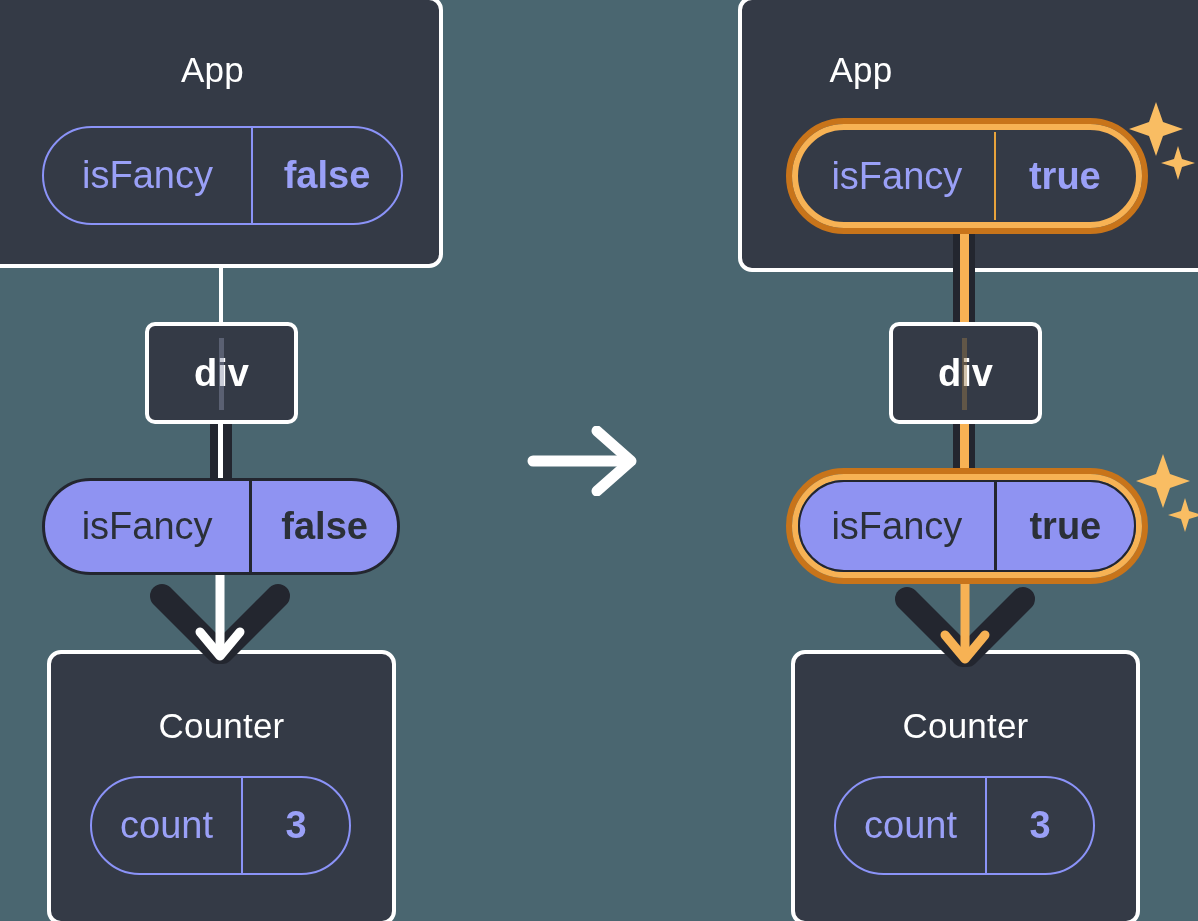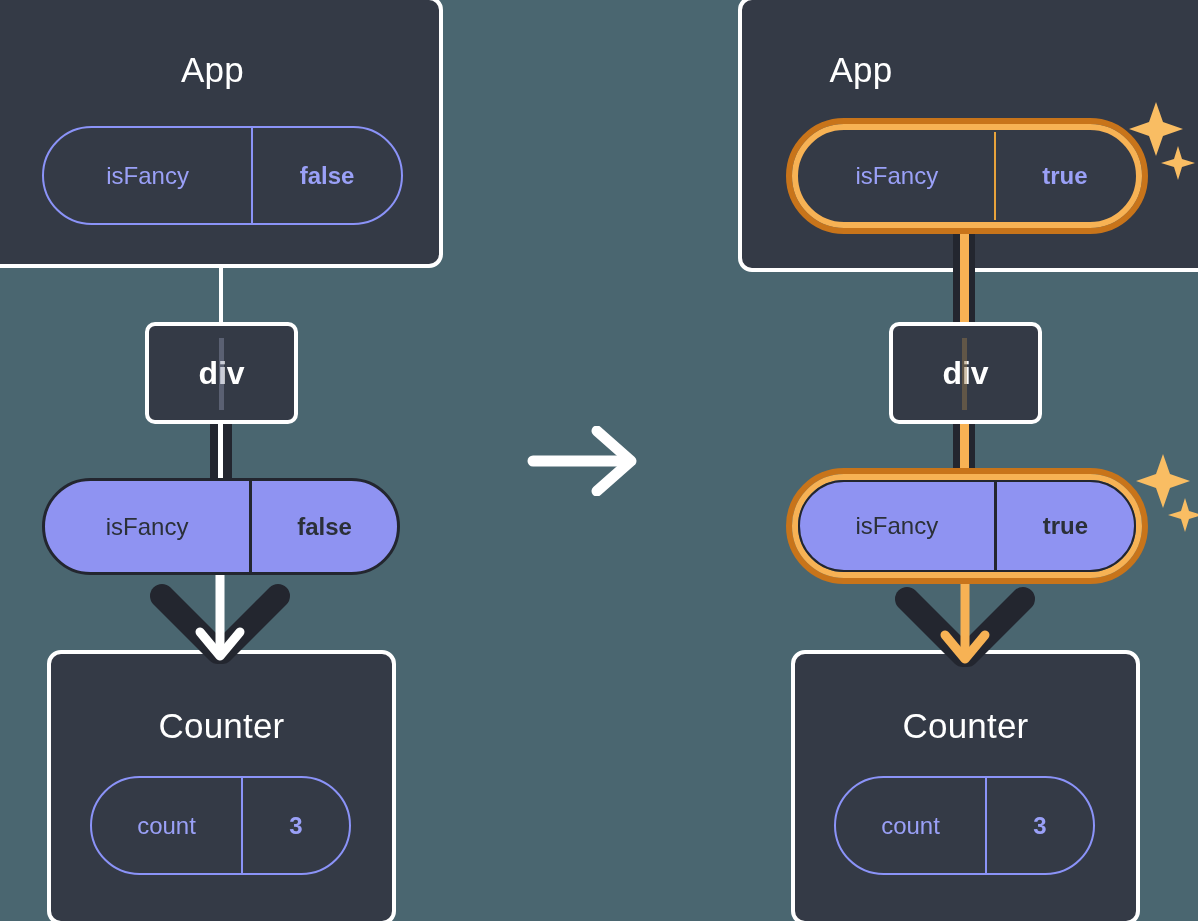--- a/index.html
+++ b/index.html
@@ -45,40 +45,40 @@
   .div-box {
     position: absolute;
     background: #343a46;
     border: 4px solid #ffffff;
     border-radius: 10px;
     box-sizing: border-box;
     display: flex;
     align-items: center;
     justify-content: center;
     color: #ffffff;
-    font-size: 32px;
+    font-size: 38px;
     font-weight: 700;
     z-index: 6;
   }
 
   
   .pill {
     position: absolute;
     box-sizing: border-box;
     display: flex;
     align-items: stretch;
     border-radius: 999px;
     z-index: 7;
   }
   .pill .cell {
     display: flex;
     align-items: center;
     justify-content: center;
     box-sizing: border-box;
-    font-size: 24px;
+    font-size: 38px;
   }
   .pill .cell.key { flex: 1 1 58%; }
   .pill .cell.val { flex: 1 1 42%; font-weight: bold; }
 
   
   .pill.ghost {
     background: transparent;
     border: 2px solid #8b93f8;
   }
   .pill.ghost .cell { color: #9aa0f7; }

